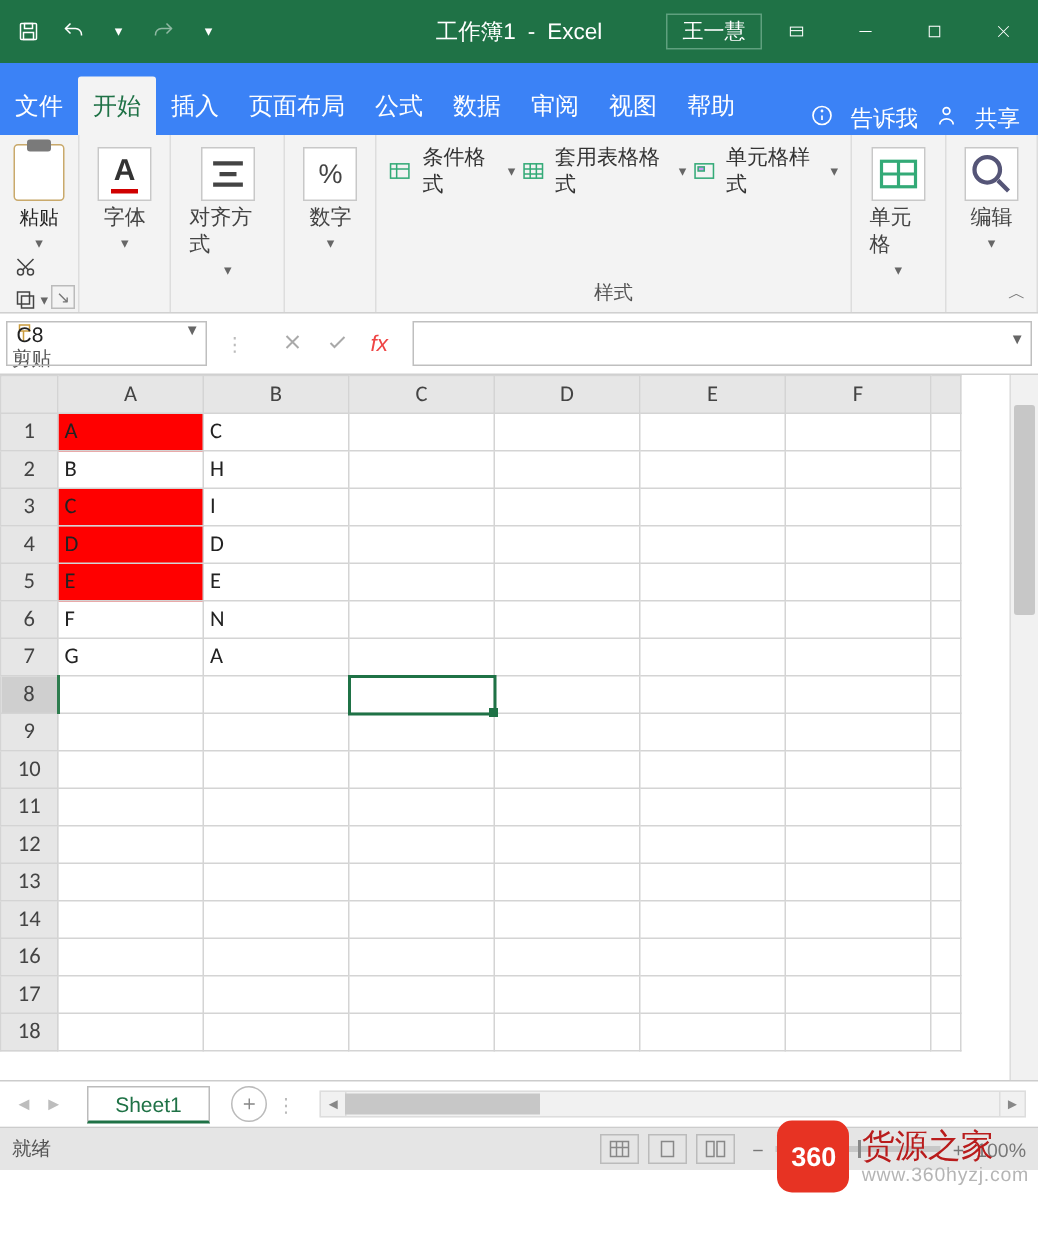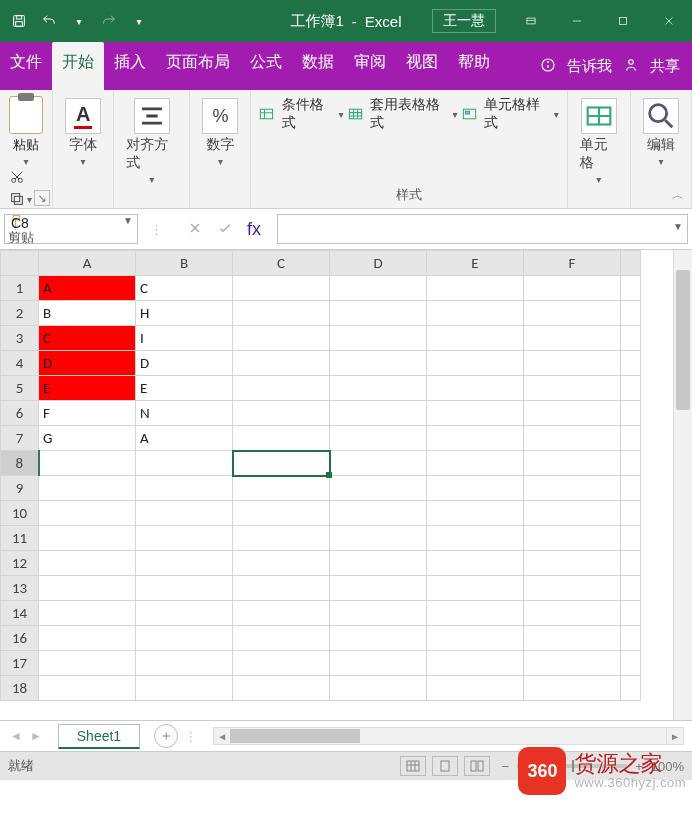--- a/index.html
+++ b/index.html
@@ -2,24 +2,24 @@
 <html><head>
 <meta charset="utf-8">
 <style>
 html,body{margin:0;padding:0;font-family:"Microsoft YaHei",Arial,sans-serif;font-size:13px;background:#fff;color:#222;width:692px;height:827px;overflow:hidden}
 .titlebar{background:#1f7246;height:42px;display:flex;align-items:center;color:#fff;position:relative}
 .qat{display:flex;align-items:center;gap:8px;padding-left:8px}
 .qat .ico{width:22px;height:22px;display:flex;align-items:center;justify-content:center;color:#fff}
 .qat svg{width:16px;height:16px;stroke:#fff;fill:none;stroke-width:1.5}
 .title-center{position:absolute;left:50%;transform:translateX(-50%);display:flex;align-items:center;gap:8px;font-size:15px}
 .title-right{margin-left:auto;display:flex;align-items:center;height:100%}
-.user-box{border:1px solid #5fa07e;padding:2px 10px;margin-right:12px;font-size:14px}
+.user-box{border:1px solid #5fa07e;padding:2px 10px;font-size:14px}
 .winbtn{width:46px;height:42px;display:flex;align-items:center;justify-content:center}
 .winbtn svg{width:14px;height:14px;stroke:#fff;fill:none;stroke-width:1.2}
-.tabs{background:#a21caf;display:flex;height:48px;color:#fff}
+.tabs{background:#3b82f6;display:flex;align-items:flex-end;height:48px;color:#fff}
 .tab{padding:10px 10px 8px;font-size:16px;cursor:pointer}
 .tab.active{background:#f3f3f3;color:#1f7246;border-top-left-radius:2px;border-top-right-radius:2px}
 .tab-right{margin-left:auto;display:flex;align-items:center;gap:10px;padding-right:12px;font-size:15px}
 .tab-right svg{width:18px;height:18px;stroke:#fff;fill:none;stroke-width:1.5}
 .ribbon{background:#f3f3f3;border-bottom:1px solid #d0d0d0;display:flex;height:118px;position:relative}
 .group{display:flex;flex-direction:column;align-items:center;justify-content:space-between;border-right:1px solid #ddd;padding:6px 8px 2px}
 .group:last-child{border-right:none}
 .group-label{font-size:13px;color:#555;margin-top:auto;padding-bottom:2px}
 .big-btn{display:flex;flex-direction:column;align-items:center;gap:2px;padding:2px 4px;font-size:14px;color:#444}
 .big-btn .box{width:34px;height:34px;border:1px solid #c8c8c8;background:#fff;display:flex;align-items:center;justify-content:center}
@@ -34,21 +34,21 @@
 .styles-list{display:flex;flex-direction:row;gap:4px;font-size:14px;color:#333}
 .styles-list div{display:flex;align-items:center;gap:6px}
 .styles-list svg{width:18px;height:16px}
 .collapse-caret{position:absolute;right:8px;bottom:4px;color:#777;font-size:12px}
 .launcher{position:absolute;right:2px;bottom:2px;font-size:11px;color:#777;border:1px solid #bbb;width:14px;height:14px;display:flex;align-items:center;justify-content:center}
 .formula-row{display:flex;align-items:center;height:40px;border-bottom:1px solid #d0d0d0;background:#fff;padding:0 4px;gap:6px}
 .namebox{width:120px;height:28px;border:1px solid #bfbfbf;display:flex;padding:0 6px;font-size:14px;position:relative}
 .namebox .dd{position:absolute;right:4px;color:#666;font-size:10px}
 .fx-icons{display:flex;align-items:center;gap:14px;padding:0 10px;color:#a9a9a9}
 .fx-icons svg{width:16px;height:16px;stroke:#a9a9a9;fill:none;stroke-width:2}
-.fx-label{color:#4c1d95;font-size:18px}
+.fx-label{font-style:italic;color:#ef4444;font-size:15px}
 .formula-input{flex:1;height:28px;border:1px solid #bfbfbf;position:relative}
 .formula-input .dd{position:absolute;right:4px;top:6px;color:#666;font-size:10px}
 .grid-area{position:relative;height:470px;overflow:hidden;background:#fff}
 table.grid{border-collapse:collapse;table-layout:fixed}
 table.grid th,table.grid td{border:1px solid #d4d4d4;height:25px;padding:0 4px;font-size:15px;font-family:Calibri,Arial,sans-serif;text-align:left;font-weight:normal;box-sizing:border-box}
 table.grid th{background:#e6e6e6;text-align:center;color:#444}
 table.grid th.rowhdr{width:38px;text-align:center;background:#e6e6e6}
 table.grid th.rowhdr.sel{background:#cfcfcf;border-right:2px solid #2e7d4f}
 .colA{width:97px}.colB{width:97px}.colOther{width:97px}
 td.red{background:#ff0000}

